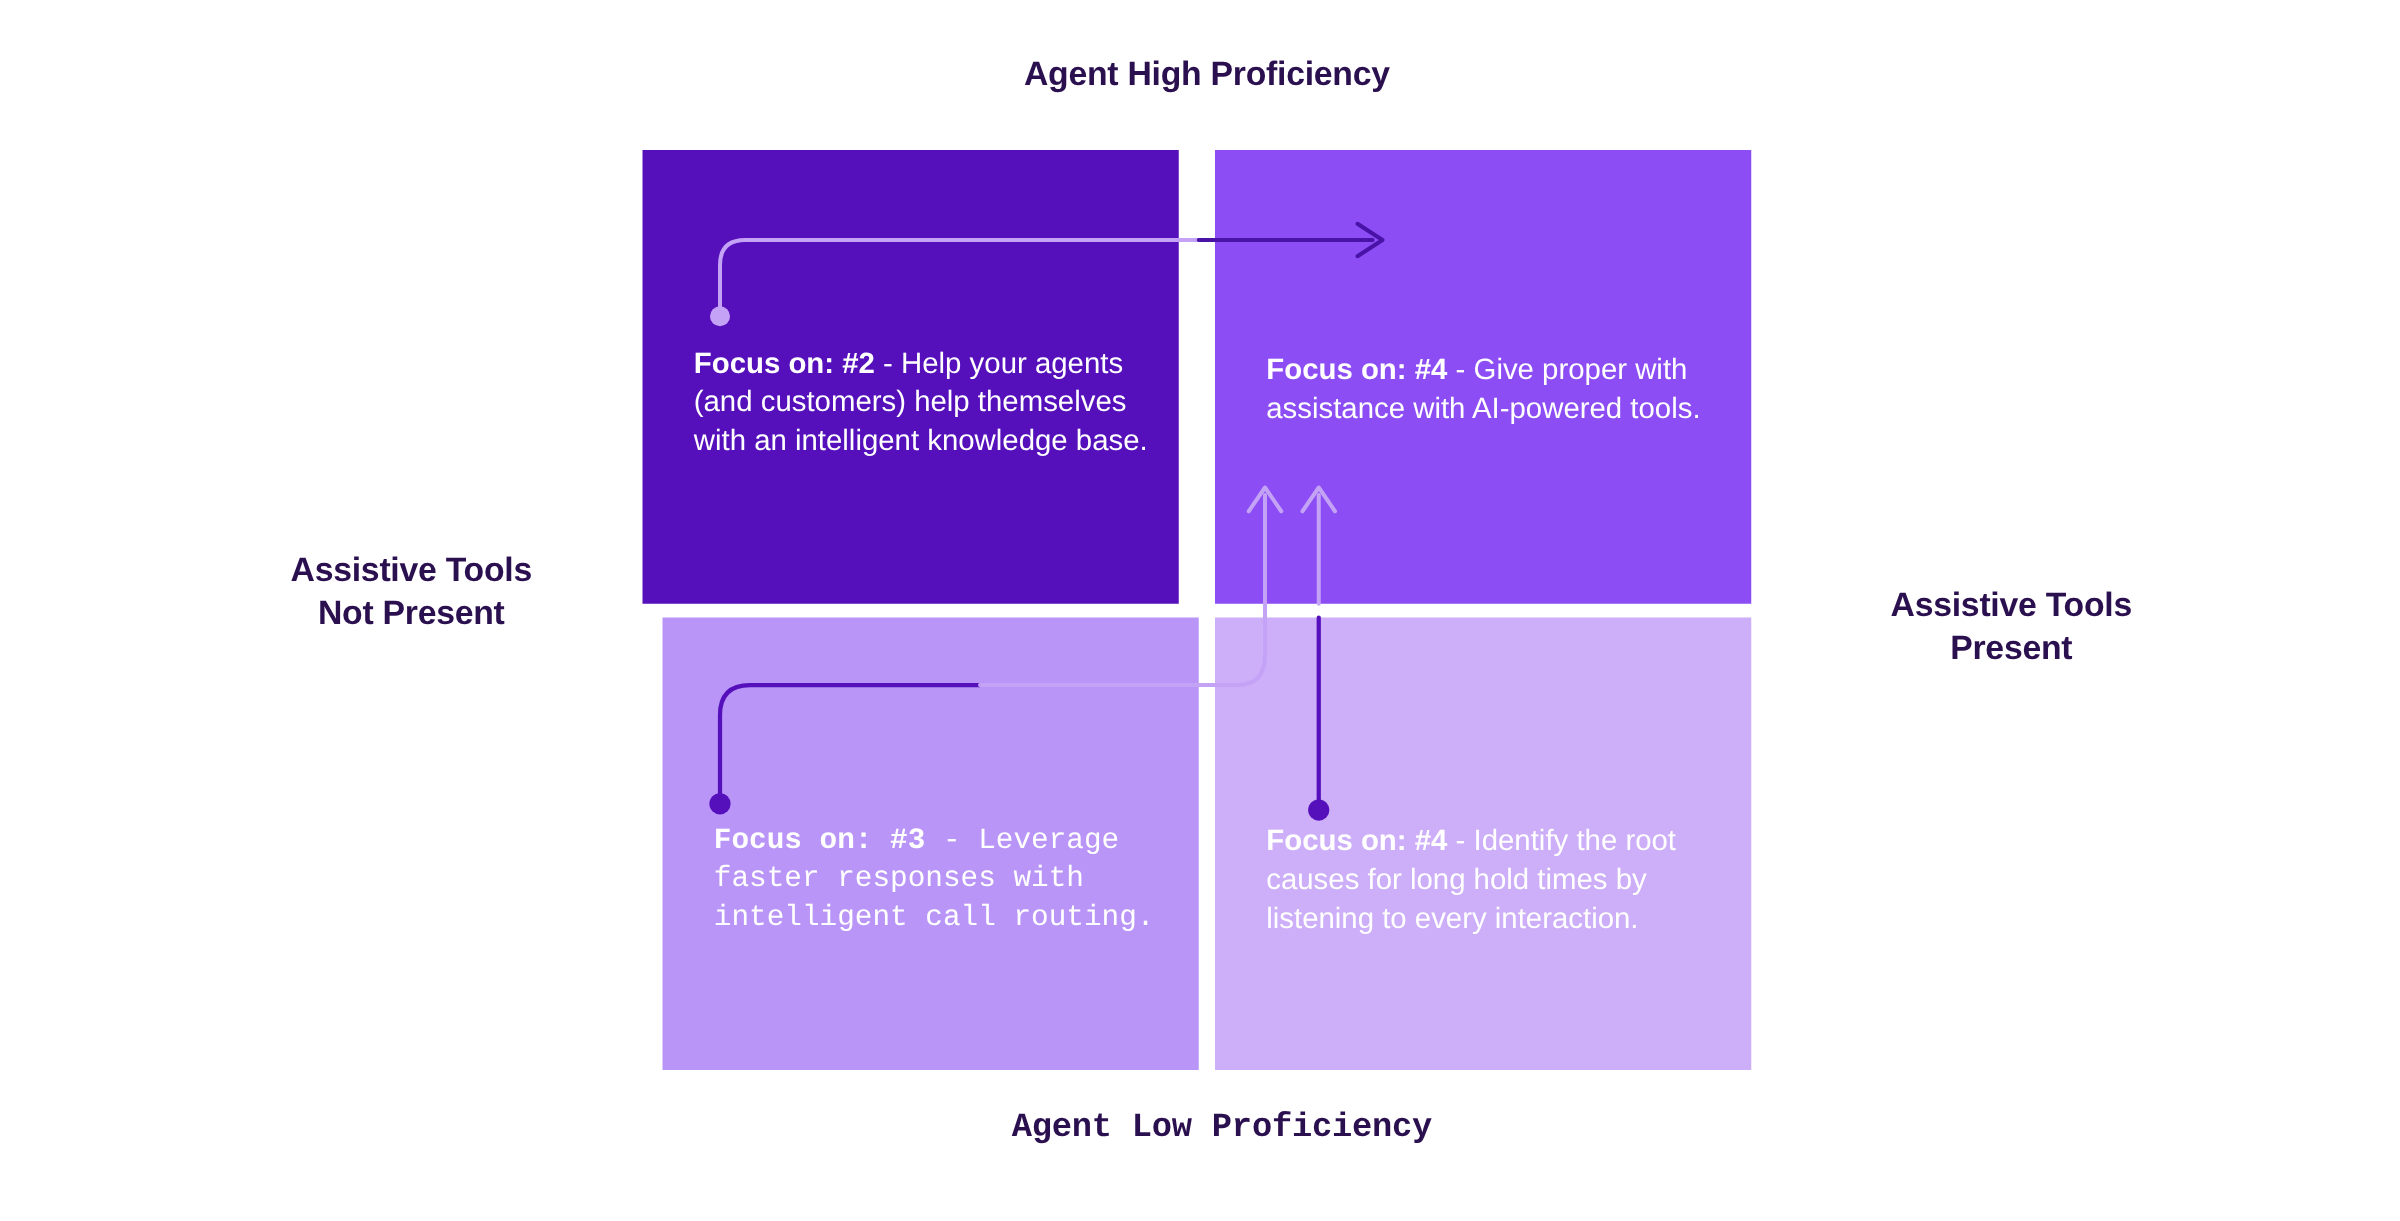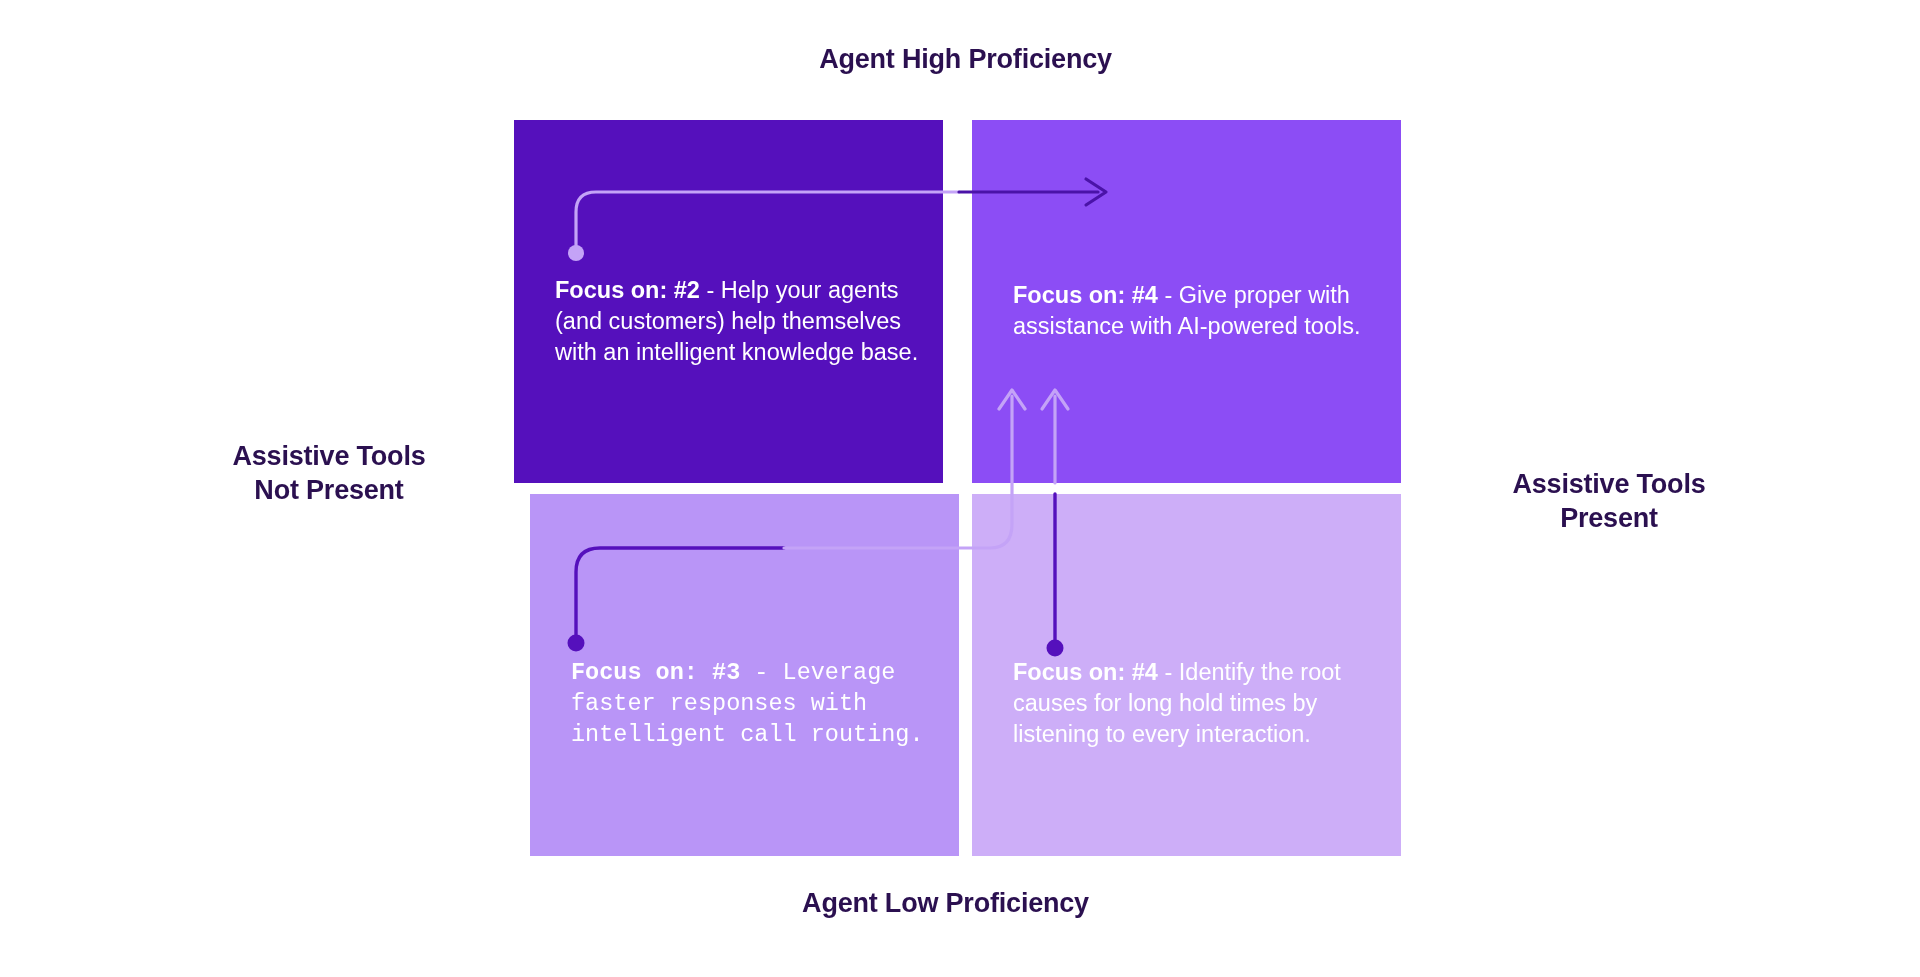--- a/index.html
+++ b/index.html
@@ -23,21 +23,21 @@
     position: absolute;
     color: #2B1050;
     font-weight: bold;
     font-size: 27px;
     line-height: 1.25;
     text-align: center;
     letter-spacing: -0.2px;
     white-space: pre-line;
   }
   #label-top    { left: 506px; top: 43px;  width: 871px; }
-  #label-bottom { left: 486px; top: 887px; width: 871px; }
+  #label-bottom { left: 518px; top: 887px; width: 871px; font-family: Liberation Mono, monospace; }
   #label-left   { left: 140px; top: 440px; width: 330px; }
   #label-right  { left: 1420px; top: 468px; width: 330px; }
 
   
   .quadrant {
     position: absolute;
     overflow: hidden;
   }
   #q-top-left     { left: 490px;  top: 120px; width: 429px; height: 363px; background: #5510BC; }
   #q-top-right    { left: 948px;  top: 120px; width: 429px; height: 363px; background: #8C4DF5; }

